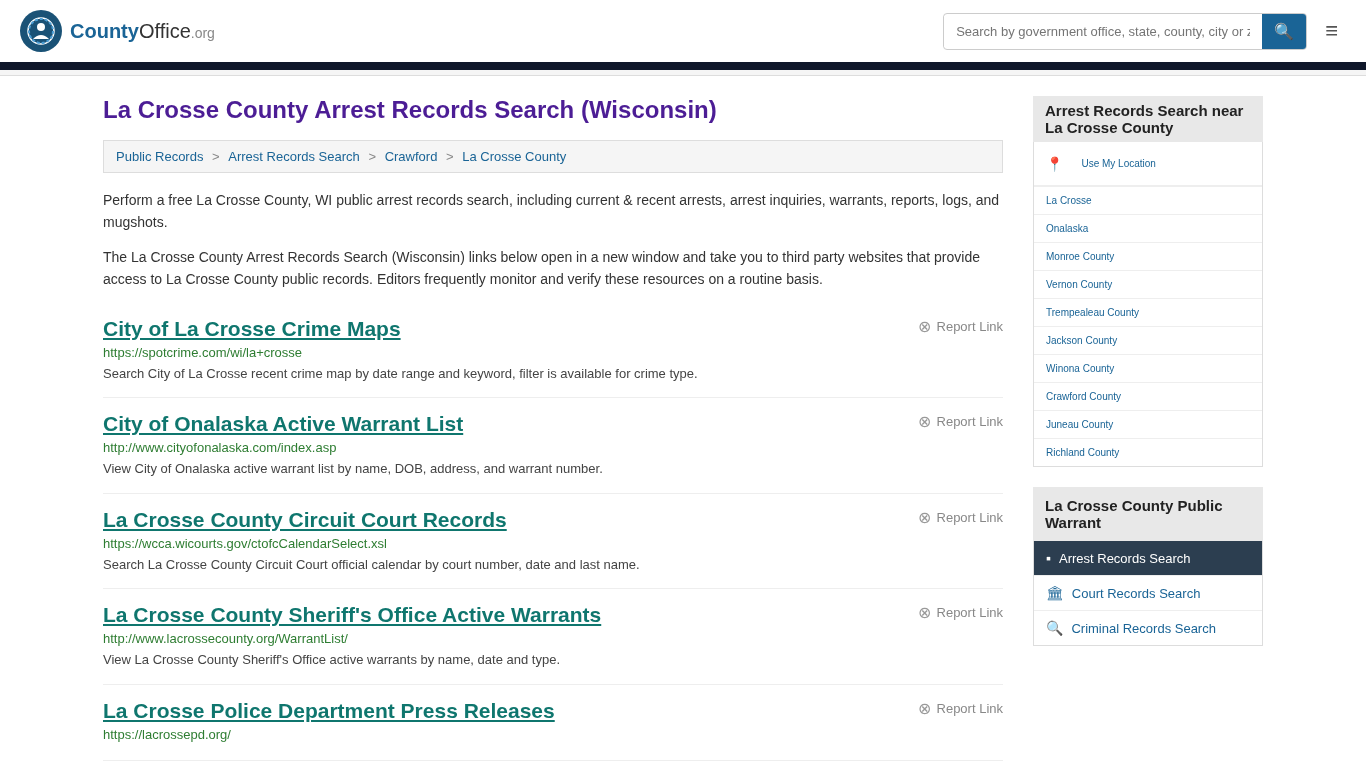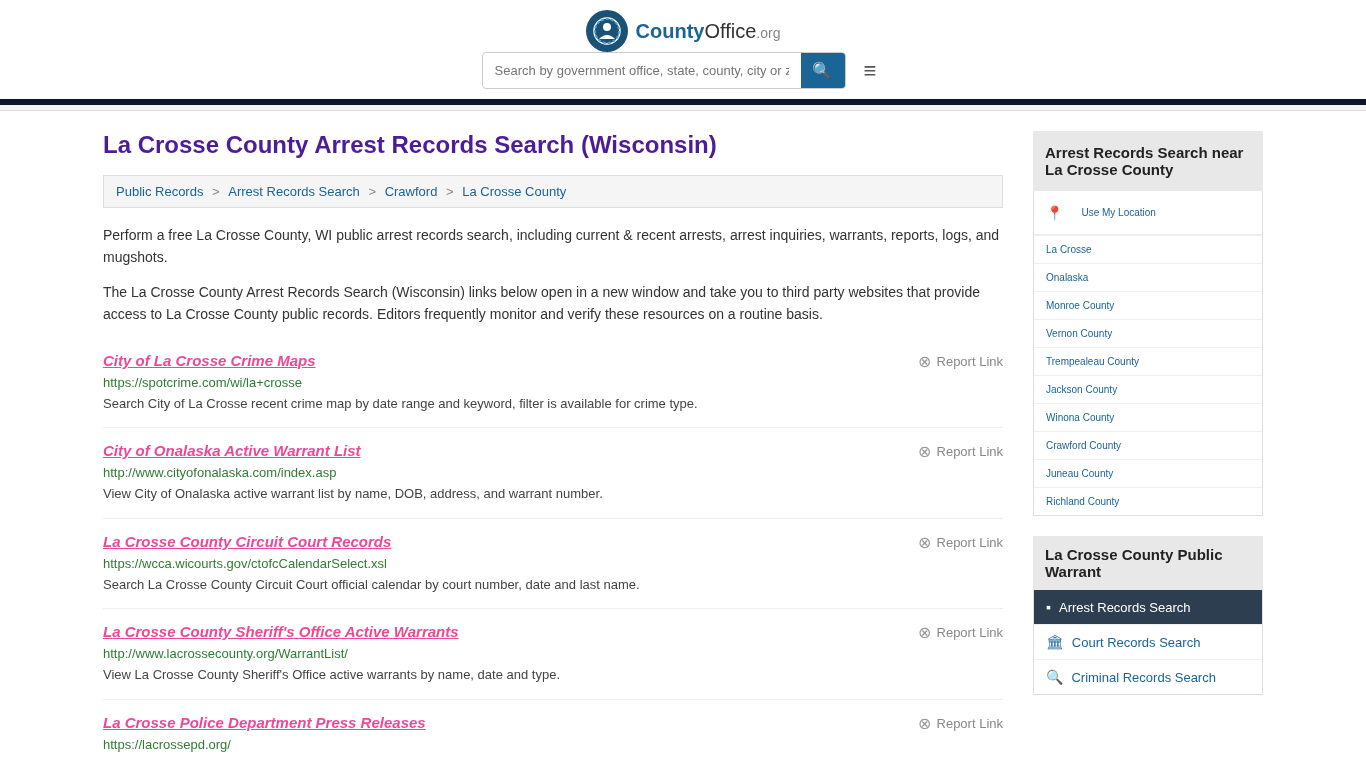--- a/index.html
+++ b/index.html
@@ -1,26 +1,25 @@
 <!DOCTYPE html>
 <html><head>
   <meta charset="utf-8">
   <style>
     * { box-sizing: border-box; margin: 0; padding: 0; }
     body { font-family: Arial, sans-serif; font-size: 14px; color: #333; background: #fff; }
 
     
     .header {
       background: #fff;
-      border-bottom: 6px solid #0f172a;
+      border-bottom: 8px solid #0f172a;
       padding: 10px 20px;
       display: flex;
       align-items: center;
       justify-content: space-between;
-      flex-direction: column;
     }
     .logo-area {
       display: flex;
       align-items: center;
       gap: 8px;
     }
     .logo-circle {
       width: 42px;
       height: 42px;
       border-radius: 50%;
@@ -116,27 +115,26 @@
       color: #333;
     }
     .description a { color: #1a6496; text-decoration: none; }
 
     
     .resource-item {
       border-bottom: 1px solid #eee;
       padding: 14px 0;
     }
     .resource-title {
-      font-size: 15px;
+      font-size: 21px;
       font-weight: bold;
-      color: #ec4899;
+      color: #0f766e;
       text-decoration: underline;
       cursor: pointer;
       display: inline;
-      font-style: italic;
     }
     .resource-header {
       display: flex;
       align-items: flex-start;
       justify-content: space-between;
       margin-bottom: 4px;
     }
     .report-link {
       display: flex;
       align-items: center;
@@ -161,21 +159,21 @@
       color: #444;
       line-height: 1.5;
     }
 
     
     .sidebar-section {
       margin-bottom: 20px;
     }
     .sidebar-header {
       background: #e8e8e8;
-      padding: 13px 12px;
+      padding: 6px 12px;
       font-size: 15px;
       font-weight: bold;
       color: #222;
       margin-bottom: 0;
     }
     .sidebar-list {
       list-style: none;
       border: 1px solid #ddd;
       border-top: none;
     }

